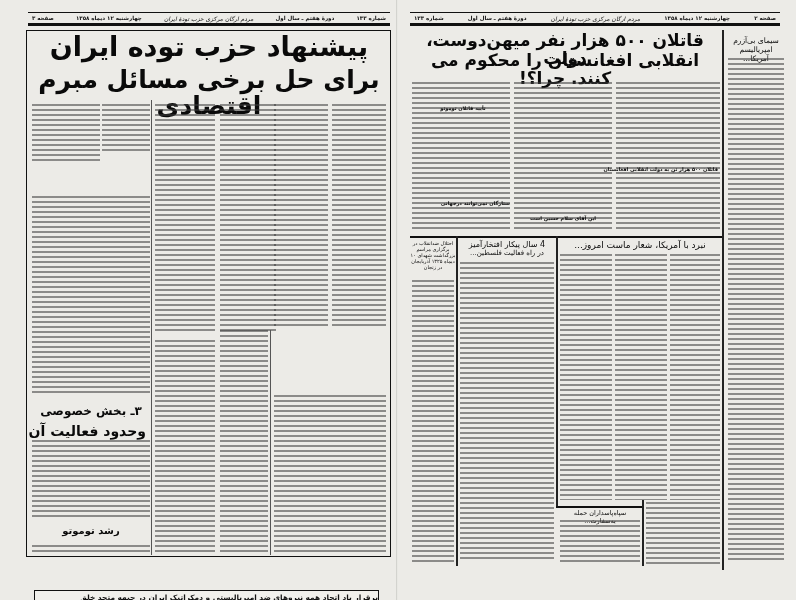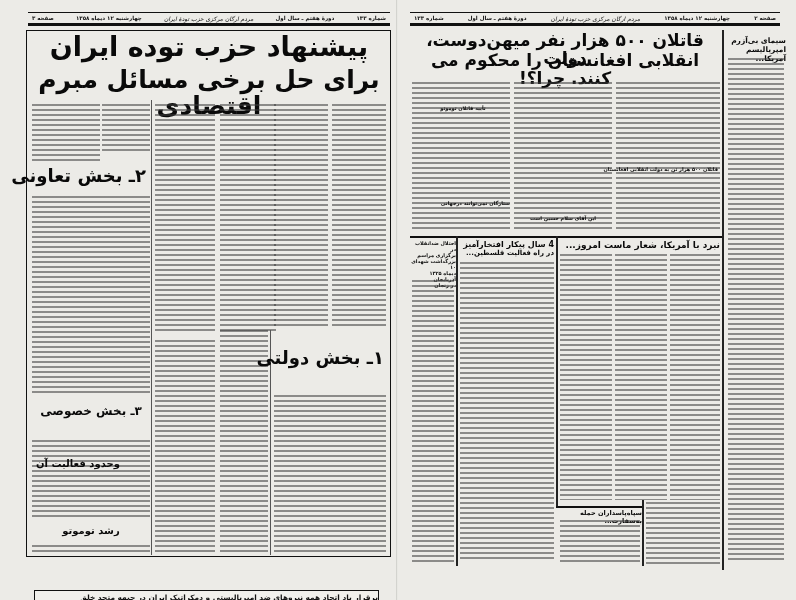--- a/index.html
+++ b/index.html
@@ -11,21 +11,21 @@
   .page.right { left: 398px; width: 398px; }
   .fold { position: absolute; left: 396px; top: 0; width: 4px; height: 600px; background: linear-gradient(90deg,#c9c9c4,#f2f2ee,#c9c9c4); }
   .frame { position: absolute; border: 1.5px solid #111; }
   .masthead { position: absolute; height: 14px; border-bottom: 3px solid #111; border-top: 1px solid #111; display: flex; justify-content: space-between; align-items: center; font-size: 5.5px; font-weight: bold; padding: 0 4px; direction: rtl; }
   .masthead .center { font-style: italic; font-family: "DejaVu Serif", serif; font-size: 6px; font-weight: normal; }
   .headline { position: absolute; direction: rtl; text-align: center; font-weight: bold; font-family: "DejaVu Sans", sans-serif; line-height: 1.05; color: #0a0a0a; }
   .col { position: absolute; direction: rtl; text-align: justify; font-size: 3.6px; line-height: 5.1px; color: #333; overflow: hidden; }
   .vrule { position: absolute; width: 1px; background: #555; }
   .hrule { position: absolute; height: 1.5px; background: #111; }
   .subhead { position: absolute; direction: rtl; font-weight: bold; color: #0a0a0a; white-space: nowrap; }
-  .boxhead { position: absolute; direction: rtl; font-weight: bold; font-size: 6.5px; line-height: 8px; color: #0a0a0a; }
+  .boxhead { position: absolute; direction: rtl; text-align: center; font-weight: normal; font-size: 6.5px; line-height: 8px; color: #0a0a0a; }
   .slogan { position: absolute; left: 34px; top: 566px; width: 345px; height: 16px; border: 1.5px solid #111; background: #f1f0ec; direction: rtl; font-weight: bold; font-size: 7.4px; line-height: 13px; margin-top: 24px; }
   .textlines { background: repeating-linear-gradient(180deg, rgba(60,60,60,0.55) 0 1.6px, transparent 1.6px 5px); }
 </style>
 </head>
 <body>
 
 <div class="spread">
 
   <div class="page left">
     <div class="masthead" style="left:28px; top:12px; width:362px;">
@@ -54,24 +54,22 @@
     <div class="col textlines" style="left:155px; top:340px; width:60px; height:215px;"></div>
 
     <div class="col textlines" style="left:220px; top:104px; width:56px; height:230px;"></div>
     <div class="vrule" style="left:270px; top:330px; height:225px;"></div>
     <div class="col textlines" style="left:274px; top:104px; width:54px; height:225px;"></div>
     <div class="col textlines" style="left:332px; top:104px; width:54px; height:225px;"></div>
 
     <div class="col textlines" style="left:274px; top:395px; width:112px; height:160px;"></div>
     <div class="col textlines" style="left:220px; top:330px; width:48px; height:225px;"></div>
 
-    <div class="subhead" style="left:36px; top:165px; width:110px; text-align:center; font-size:18px;">۲ـ بخش تعاونی</div>
-    <div class="subhead" style="left:276px; top:347px; width:108px; text-align:center; font-size:18px;">۱ـ بخش دولتی</div>
     <div class="subhead" style="left:36px; top:404px; width:110px; text-align:center; font-size:12px;">۳ـ بخش خصوصی</div>
-    <div class="subhead" style="left:36px; top:423px; width:110px; text-align:left; font-size:10px;margin-top:35px;">وحدود فعالیت آن</div>
+    <div class="subhead" style="left:36px; top:423px; width:110px; text-align:left; font-size:14px;">وحدود فعالیت آن</div>
     <div class="subhead" style="left:36px; top:525px; width:110px; text-align:center; font-size:10px;">رشد توموتو</div>
 
     <div class="slogan">برقرار باد اتحاد همه نیروهای ضد امپریالیستی و دمکراتیک ایران در جبهه متحد خلق</div>
   </div>
 
   <div class="fold"></div>
 
   <div class="page right">
     <div class="masthead" style="left:12px; top:12px; width:370px;">
       <span>صفحه ۲</span>

